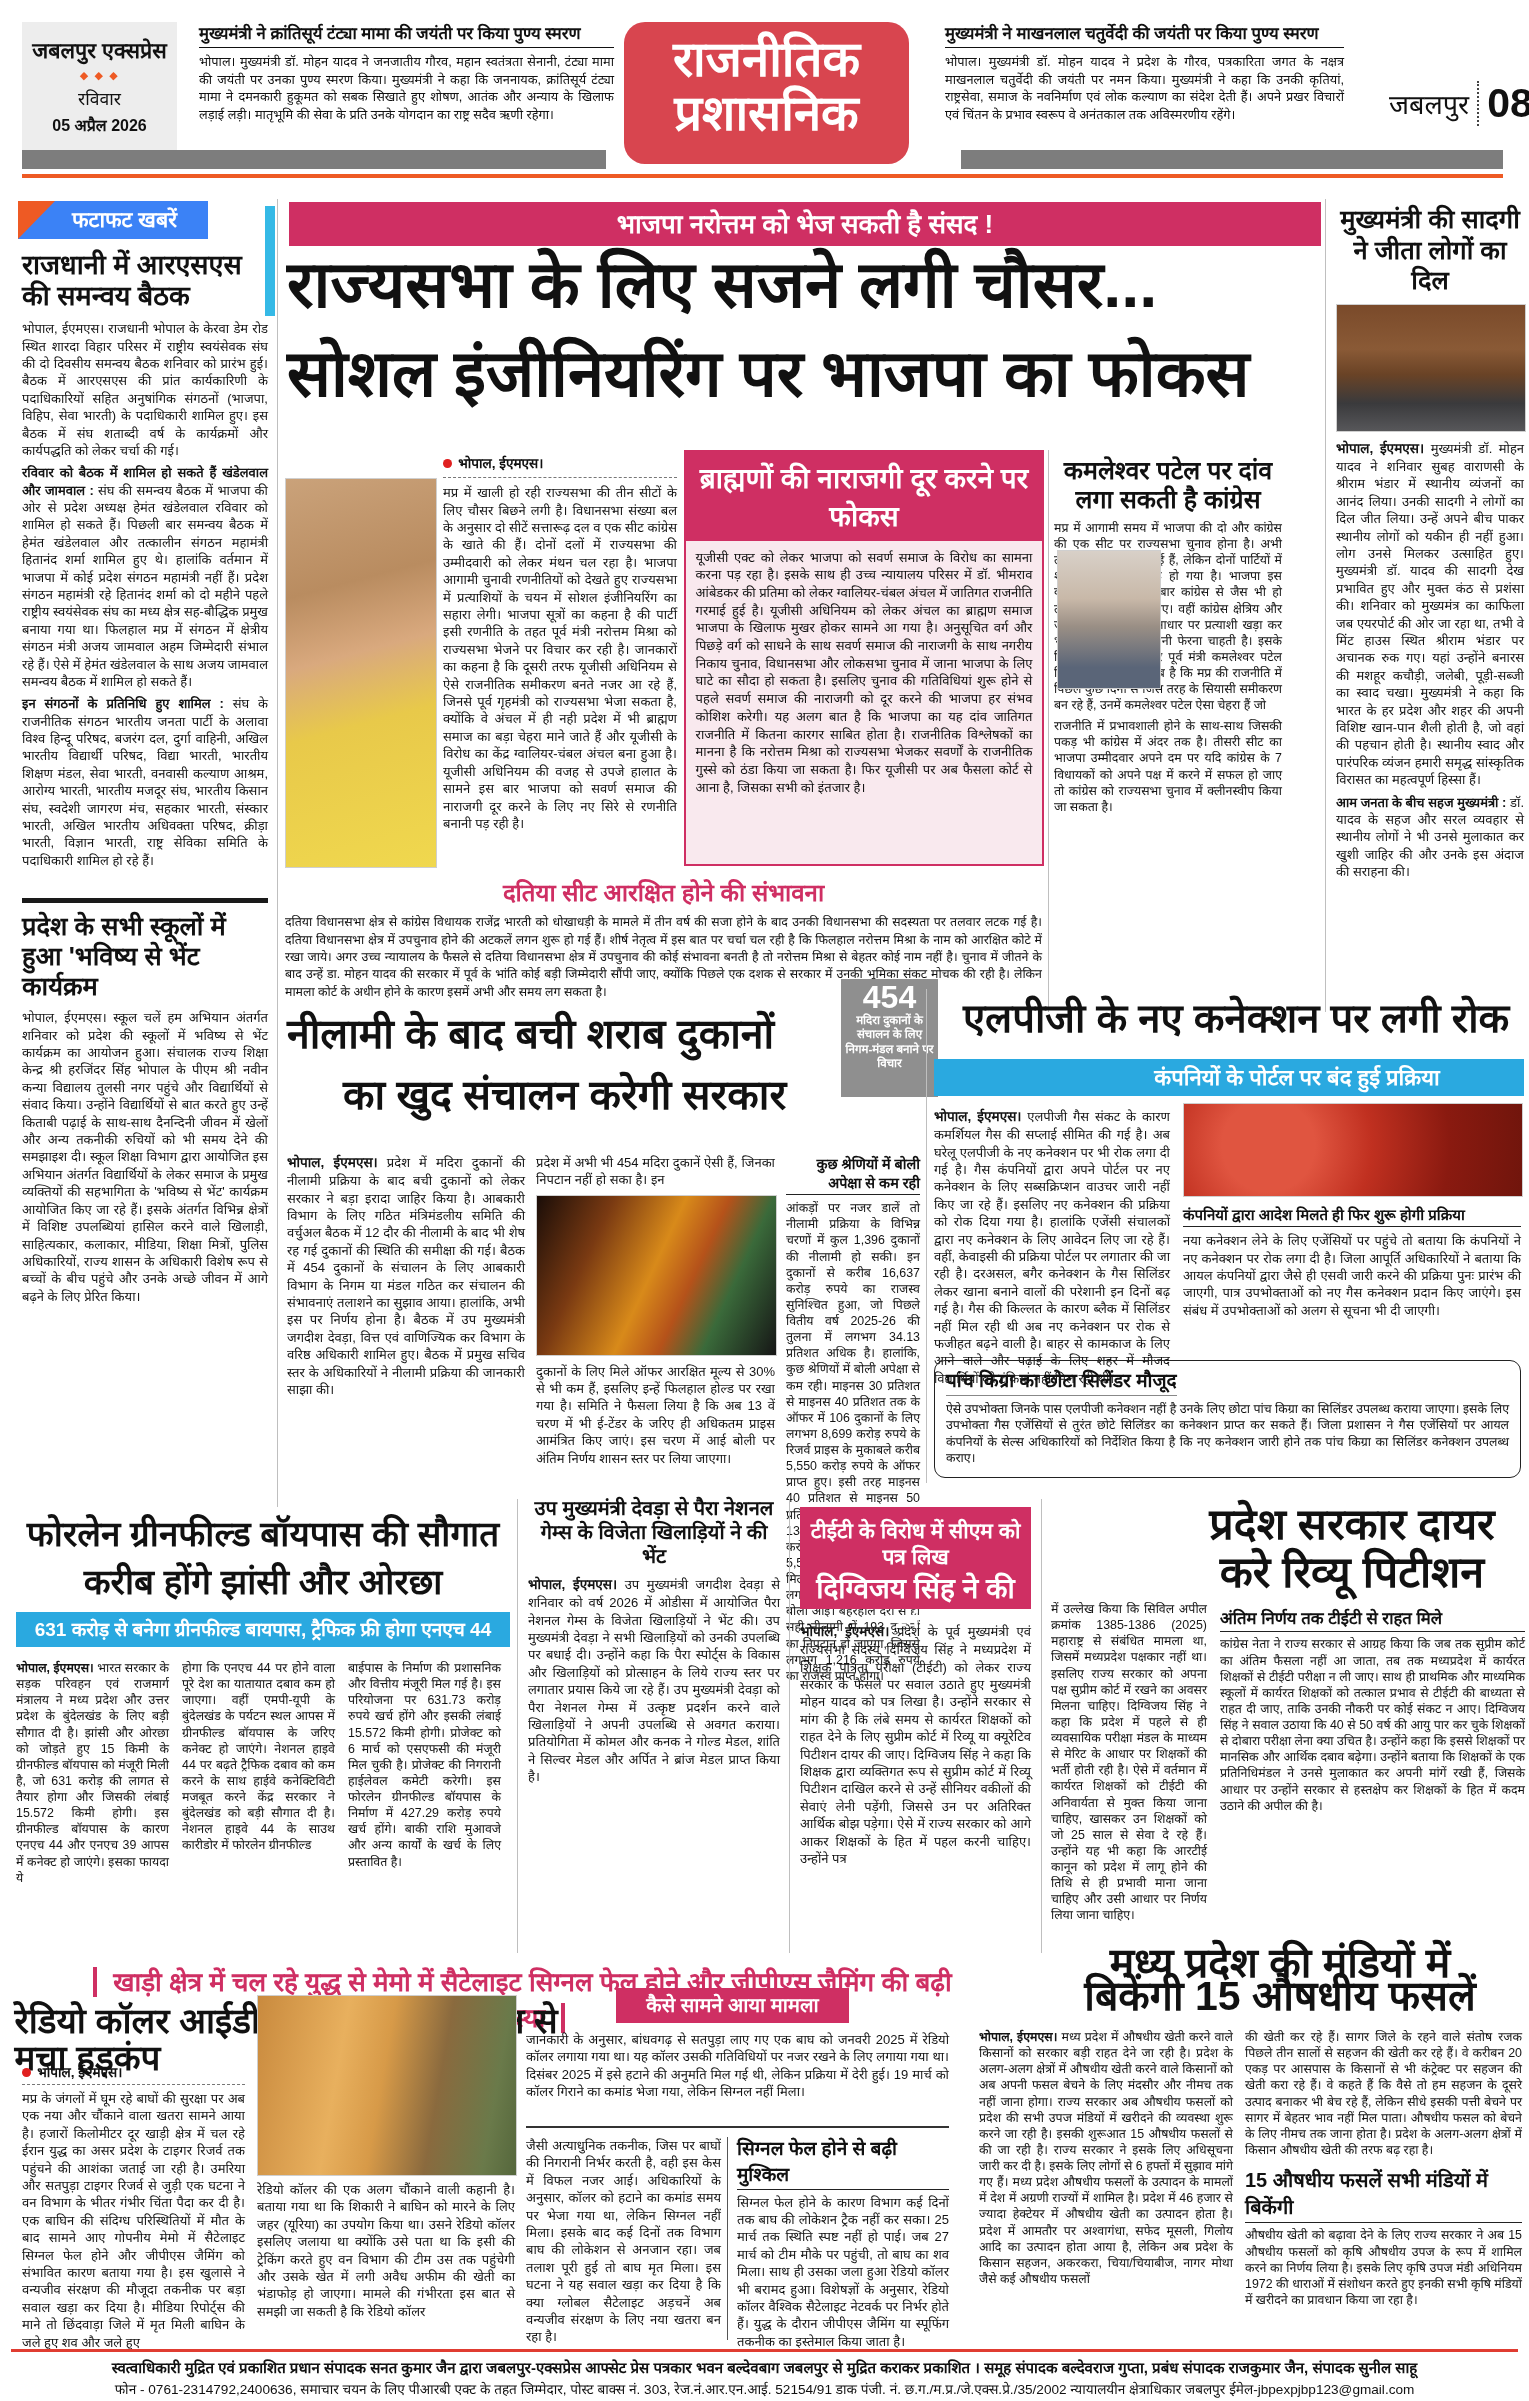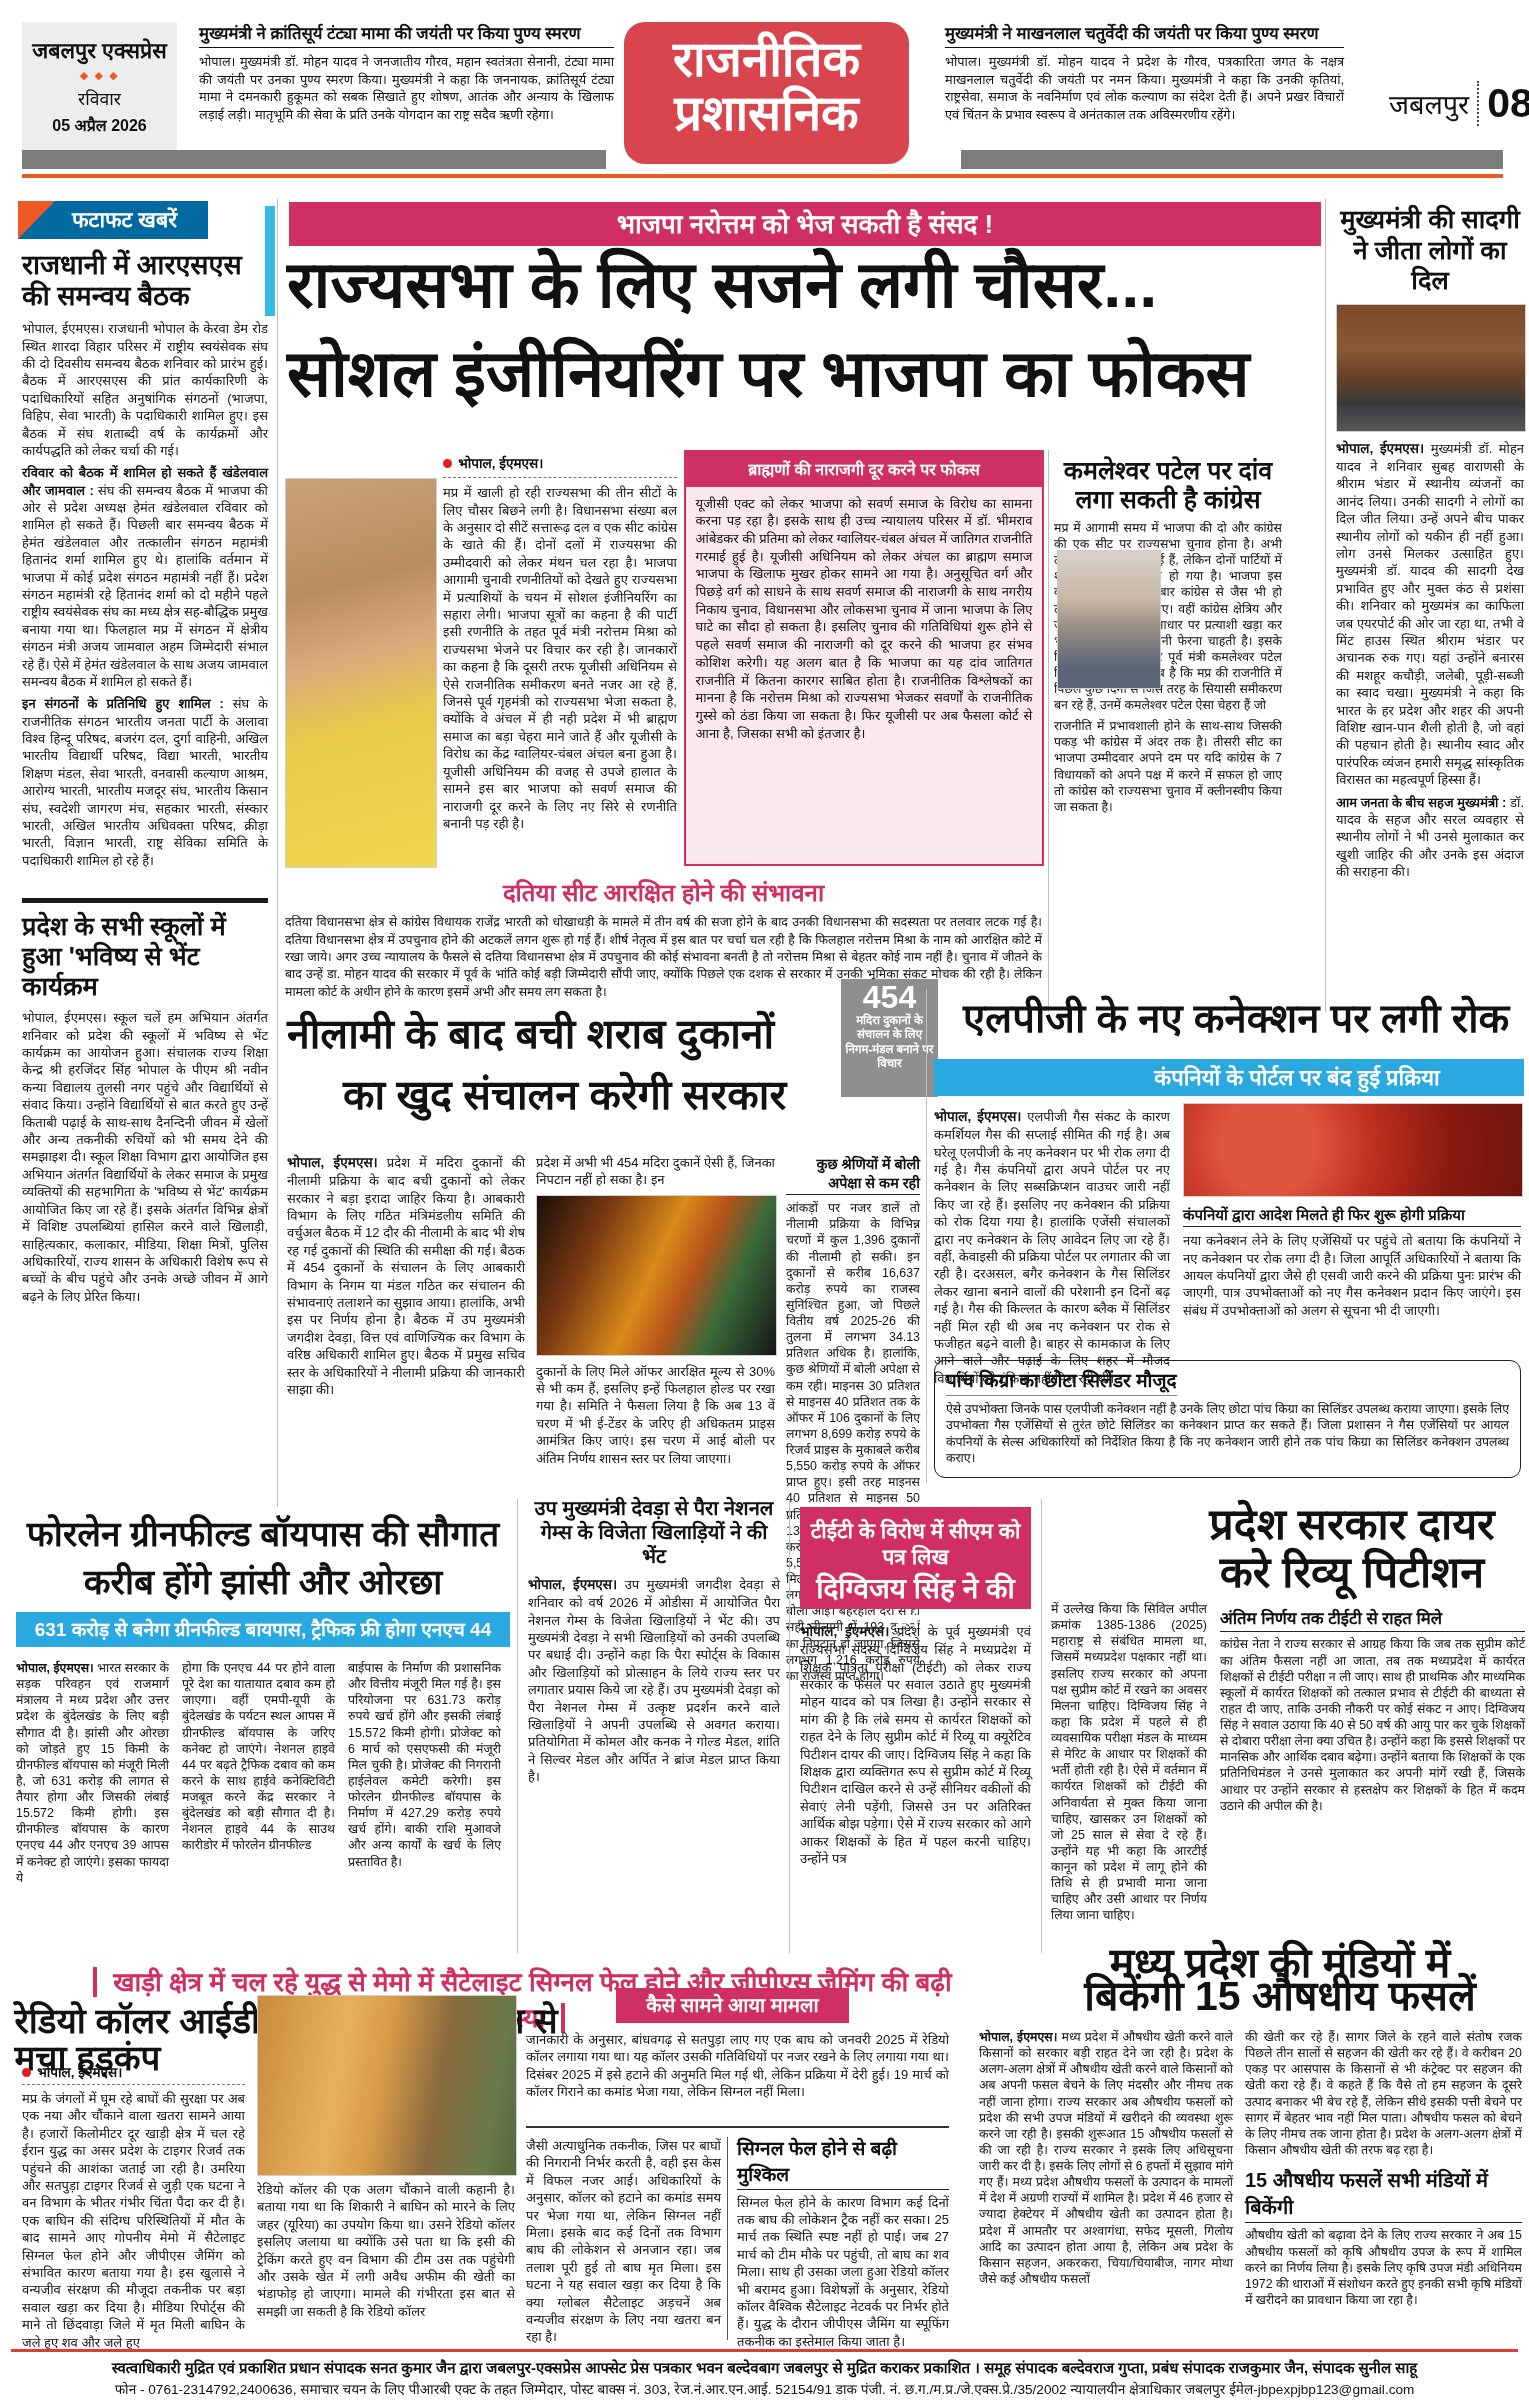--- a/index.html
+++ b/index.html
@@ -48,21 +48,21 @@
   <div class="abs" style="left:1389px;top:80px;width:136px;display:flex;align-items:center;">
     <span style="font-size:27px;">जबलपुर</span>
     <span style="border-left:2.4px dotted #444;height:45px;margin:0 8px;"></span>
     <span class="b" style="font-size:41px;">08</span>
   </div>
 
   <div class="abs" style="left:22px;top:150px;width:584px;height:19px;background:#7d7d7d;"></div>
   <div class="abs" style="left:961px;top:150px;width:542px;height:19px;background:#7d7d7d;"></div>
   <div class="abs" style="left:22px;top:174px;width:1481px;height:4px;background:#ee5a24;"></div>
 
-  <div class="abs" style="left:17.5px;top:201px;width:190px;height:38px;background:#0369a1;">
+  <div class="abs" style="left:17.5px;top:201px;width:190px;height:38px;background:#3b82f6;">
     <div class="abs" style="left:0;top:0;width:0;height:0;border-top:38px solid #ee5a24;border-right:37px solid transparent;"></div>
     <div class="ct b" style="color:#fff;font-size:21.5px;line-height:38px;padding-left:24px;">फटाफट खबरें</div>
   </div>
 
   <div class="abs" style="left:22px;top:250px;width:246px;">
     <h2 class="b" style="font-size:27px;line-height:1.15;">राजधानी में आरएसएस की समन्वय बैठक</h2>
     <div class="jt body-txt" style="margin-top:8px;">भोपाल, ईएमएस। राजधानी भोपाल के केरवा डेम रोड स्थित शारदा विहार परिसर में राष्ट्रीय स्वयंसेवक संघ की दो दिवसीय समन्वय बैठक शनिवार को प्रारंभ हुई। बैठक में आरएसएस की प्रांत कार्यकारिणी के पदाधिकारियों सहित अनुषांगिक संगठनों (भाजपा, विहिप, सेवा भारती) के पदाधिकारी शामिल हुए। इस बैठक में संघ शताब्दी वर्ष के कार्यक्रमों और कार्यपद्धति को लेकर चर्चा की गई।</div>
     <div class="jt body-txt" style="margin-top:4.8px;"><span class="b">रविवार को बैठक में शामिल हो सकते हैं खंडेलवाल और जामवाल :</span> <span>संघ की समन्वय बैठक में भाजपा की ओर से प्रदेश अध्यक्ष हेमंत खंडेलवाल रविवार को शामिल हो सकते हैं। पिछली बार समन्वय बैठक में हेमंत खंडेलवाल और तत्कालीन संगठन महामंत्री हितानंद शर्मा शामिल हुए थे। हालांकि वर्तमान में भाजपा में कोई प्रदेश संगठन महामंत्री नहीं हैं। प्रदेश संगठन महामंत्री रहे हितानंद शर्मा को दो महीने पहले राष्ट्रीय स्वयंसेवक संघ का मध्य क्षेत्र सह-बौद्धिक प्रमुख बनाया गया था। फिलहाल मप्र में संगठन में क्षेत्रीय संगठन मंत्री अजय जामवाल अहम जिम्मेदारी संभाल रहे हैं। ऐसे में हेमंत खंडेलवाल के साथ अजय जामवाल समन्वय बैठक में शामिल हो सकते हैं।</span></div>
     <div class="jt body-txt" style="margin-top:4.8px;"><span class="b">इन संगठनों के प्रतिनिधि हुए शामिल :</span> <span>संघ के राजनीतिक संगठन भारतीय जनता पार्टी के अलावा विश्व हिन्दू परिषद, बजरंग दल, दुर्गा वाहिनी, अखिल भारतीय विद्यार्थी परिषद, विद्या भारती, भारतीय शिक्षण मंडल, सेवा भारती, वनवासी कल्याण आश्रम, आरोग्य भारती, भारतीय मजदूर संघ, भारतीय किसान संघ, स्वदेशी जागरण मंच, सहकार भारती, संस्कार भारती, अखिल भारतीय अधिवक्ता परिषद, क्रीड़ा भारती, विज्ञान भारती, राष्ट्र सेविका समिति के पदाधिकारी शामिल हो रहे हैं।</span></div>
   </div>
@@ -85,21 +85,21 @@
   <h1 class="abs b" style="left:287px;top:341px;width:1036px;font-size:65px;line-height:1.0;white-space:nowrap;">सोशल इंजीनियरिंग पर भाजपा का फोकस</h1>
 
   <div class="abs photo" style="left:285px;top:478px;width:150px;height:388px;background:linear-gradient(165deg,#caa27a 0%,#b98c60 28%,#d9a97e 45%,#e8c94a 62%,#f0d84e 100%);"></div>
 
   <div class="abs" style="left:443px;top:453px;width:234px;">
     <div style="border-bottom:0.8px dashed #777;padding-bottom:4.8px;"><span class="dot"></span><span class="byline">भोपाल, ईएमएस।</span></div>
     <div class="jt body-txt" style="margin-top:6.4px;">मप्र में खाली हो रही राज्यसभा की तीन सीटों के लिए चौसर बिछने लगी है। विधानसभा संख्या बल के अनुसार दो सीटें सत्तारूढ़ दल व एक सीट कांग्रेस के खाते की हैं। दोनों दलों में राज्यसभा की उम्मीदवारी को लेकर मंथन चल रहा है। भाजपा आगामी चुनावी रणनीतियों को देखते हुए राज्यसभा में प्रत्याशियों के चयन में सोशल इंजीनियरिंग का सहारा लेगी। भाजपा सूत्रों का कहना है की पार्टी इसी रणनीति के तहत पूर्व मंत्री नरोत्तम मिश्रा को राज्यसभा भेजने पर विचार कर रही है। जानकारों का कहना है कि दूसरी तरफ यूजीसी अधिनियम से ऐसे राजनीतिक समीकरण बनते नजर आ रहे हैं, जिनसे पूर्व गृहमंत्री को राज्यसभा भेजा सकता है, क्योंकि वे अंचल में ही नही प्रदेश में भी ब्राह्मण समाज का बड़ा चेहरा माने जाते हैं और यूजीसी के विरोध का केंद्र ग्वालियर-चंबल अंचल बना हुआ है। यूजीसी अधिनियम की वजह से उपजे हालात के सामने इस बार भाजपा को सवर्ण समाज की नाराजगी दूर करने के लिए नए सिरे से रणनीति बनानी पड़ रही है।</div>
   </div>
 
   <div class="abs" style="left:684px;top:450px;width:360px;height:416px;border:2.4px solid #cf2f63;background:#f9e9ee;box-sizing:border-box;">
-    <div class="ct b" style="background:#cf2f63;color:#fff;font-size:16px;padding:6.4px 0;">ब्राह्मणों की नाराजगी दूर करने पर फोकस</div>
+    <div class="ct b" style="background:#cf2f63;color:#fff;font-size:28px;padding:6.4px 0;">ब्राह्मणों की नाराजगी दूर करने पर फोकस</div>
     <div class="jt" style="font-size:13px;line-height:1.36;padding:8px 9.6px;">यूजीसी एक्ट को लेकर भाजपा को सवर्ण समाज के विरोध का सामना करना पड़ रहा है। इसके साथ ही उच्च न्यायालय परिसर में डॉ. भीमराव आंबेडकर की प्रतिमा को लेकर ग्वालियर-चंबल अंचल में जातिगत राजनीति गरमाई हुई है। यूजीसी अधिनियम को लेकर अंचल का ब्राह्मण समाज भाजपा के खिलाफ मुखर होकर सामने आ गया है। अनुसूचित वर्ग और पिछड़े वर्ग को साधने के साथ सवर्ण समाज की नाराजगी के साथ नगरीय निकाय चुनाव, विधानसभा और लोकसभा चुनाव में जाना भाजपा के लिए घाटे का सौदा हो सकता है। इसलिए चुनाव की गतिविधियां शुरू होने से पहले सवर्ण समाज की नाराजगी को दूर करने की भाजपा हर संभव कोशिश करेगी। यह अलग बात है कि भाजपा का यह दांव जातिगत राजनीति में कितना कारगर साबित होता है। राजनीतिक विश्लेषकों का मानना है कि नरोत्तम मिश्रा को राज्यसभा भेजकर सवर्णों के राजनीतिक गुस्से को ठंडा किया जा सकता है। फिर यूजीसी पर अब फैसला कोर्ट से आना है, जिसका सभी को इंतजार है।</div>
   </div>
 
   <div class="abs" style="left:1054px;top:456px;width:228px;">
     <h2 class="ct b" style="font-size:25px;line-height:1.15;">कमलेश्वर पटेल पर दांव</h2>
     <h2 class="ct b" style="font-size:25px;line-height:1.15;">लगा सकती है कांग्रेस</h2>
     <div class="abs photo" style="left:3.2px;top:94px;width:102px;height:137px;background:linear-gradient(180deg,#d8d0c8 0%,#c8b8a8 35%,#9a8f85 55%,#5a6578 85%);"></div>
     <div class="jt body-sm" style="margin-top:6.4px;">मप्र में आगामी समय में भाजपा की दो और कांग्रेस की एक सीट पर राज्यसभा चुनाव होना है। अभी तीनों सीटें खाली नहीं हुई हैं, लेकिन दोनों पार्टियों में शह-मात का खेल शुरू हो गया है। भाजपा इस कोशिश में है कि इस बार कांग्रेस से जैस भी हो तीसरी सीट छिन ली जाए। वहीं कांग्रेस क्षेत्रिय और जातीय समीकरणों के आधार पर प्रत्याशी खड़ा कर भाजपा की मंशा पर पानी फेरना चाहती है। इसके लिए पार्टी के पैमान पर पूर्व मंत्री कमलेश्वर पटेल फिट बैठ रहे हैं। गौरतलब है कि मप्र की राजनीति में पिछले कुछ दिनों से जिस तरह के सियासी समीकरण बन रहे हैं, उनमें कमलेश्वर पटेल ऐसा चेहरा हैं जो</div>
     <div class="jt body-sm" style="margin-top:4.8px;">राजनीति में प्रभावशाली होने के साथ-साथ जिसकी पकड़ भी कांग्रेस में अंदर तक है। तीसरी सीट का भाजपा उम्मीदवार अपने दम पर यदि कांग्रेस के 7 विधायकों को अपने पक्ष में करने में सफल हो जाए तो कांग्रेस को राज्यसभा चुनाव में क्लीनस्वीप किया जा सकता है।</div>
   </div>

